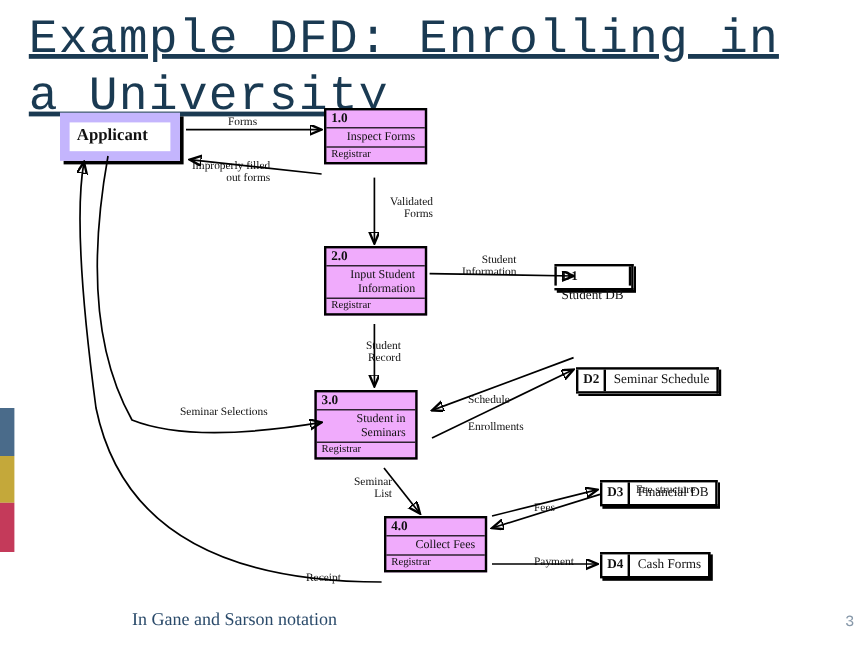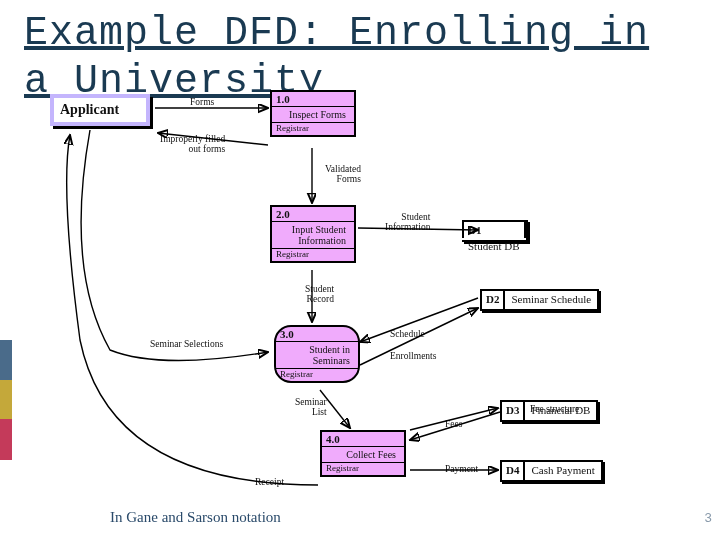--- a/index.html
+++ b/index.html
@@ -52,21 +52,21 @@
     top: 90px;
     left: 50px;
     width: 620px;
     height: 410px;
     font-family: "Comic Sans MS", "Segoe Script", cursive;
     font-size: 11px;
     color: #111;
   }
   .entity {
     position: absolute;
-    border: 4px solid #c4b5fd;
+    border: 8px solid #c4b5fd;
     background: #fff;
     padding: 4px 6px;
     box-shadow: 3px 3px 0 #000;
     font-size: 14px;
     font-weight: bold;
   }
   .process {
     position: absolute;
     border: 2px solid #000;
     background: #f0abfc;
@@ -152,50 +152,50 @@
     <div class="pname">Inspect Forms</div>
     <div class="pactor">Registrar</div>
   </div>
 
   <div class="process" style="top:115px;left:220px;">
     <div class="pid">2.0</div>
     <div class="pname">Input Student Information</div>
     <div class="pactor">Registrar</div>
   </div>
 
-  <div class="process" style="top:235px;left:224px;border-radius:17px;">
+  <div class="process" style="top:235px;left:212px;">
     <div class="pid">3.0</div>
     <div class="pname">Student in Seminars</div>
     <div class="pactor">Registrar</div>
   </div>
 
   <div class="process" style="top:340px;left:270px;">
     <div class="pid">4.0</div>
     <div class="pname">Collect Fees</div>
     <div class="pactor">Registrar</div>
   </div>
 
   <div class="datastore" style="top:130px;left:412px;flex-direction:column;">
     <div class="dsid">D1</div>
     <div class="dsname">Student DB</div>
   </div>
 
-  <div class="datastore" style="top:199px;left:430px;">
+  <div class="datastore" style="top:216px;left:430px;">
     <div class="dsid">D2</div>
     <div class="dsname">Seminar Schedule</div>
   </div>
 
   <div class="datastore" style="top:310px;left:450px;">
     <div class="dsid">D3</div>
     <div class="dsname">Financial DB</div>
   </div>
 
   <div class="datastore" style="top:370px;left:450px;">
     <div class="dsid">D4</div>
-    <div class="dsname">Cash Payment</div>
+    <div class="dsname">Cash Forms</div>
   </div>
 
   <div class="flow-label" style="top:8px;left:140px;">Forms</div>
   <div class="flow-label" style="top:45px;left:110px;">Improperly filled<br>out forms</div>
   <div class="flow-label" style="top:75px;left:275px;">Validated<br>Forms</div>
   <div class="flow-label" style="top:123px;left:335px;">Student<br>Information</div>
   <div class="flow-label" style="top:195px;left:255px;">Student<br>Record</div>
   <div class="flow-label" style="top:250px;left:100px;">Seminar Selections</div>
   <div class="flow-label" style="top:240px;left:340px;">Schedule</div>
   <div class="flow-label" style="top:262px;left:340px;">Enrollments</div>

